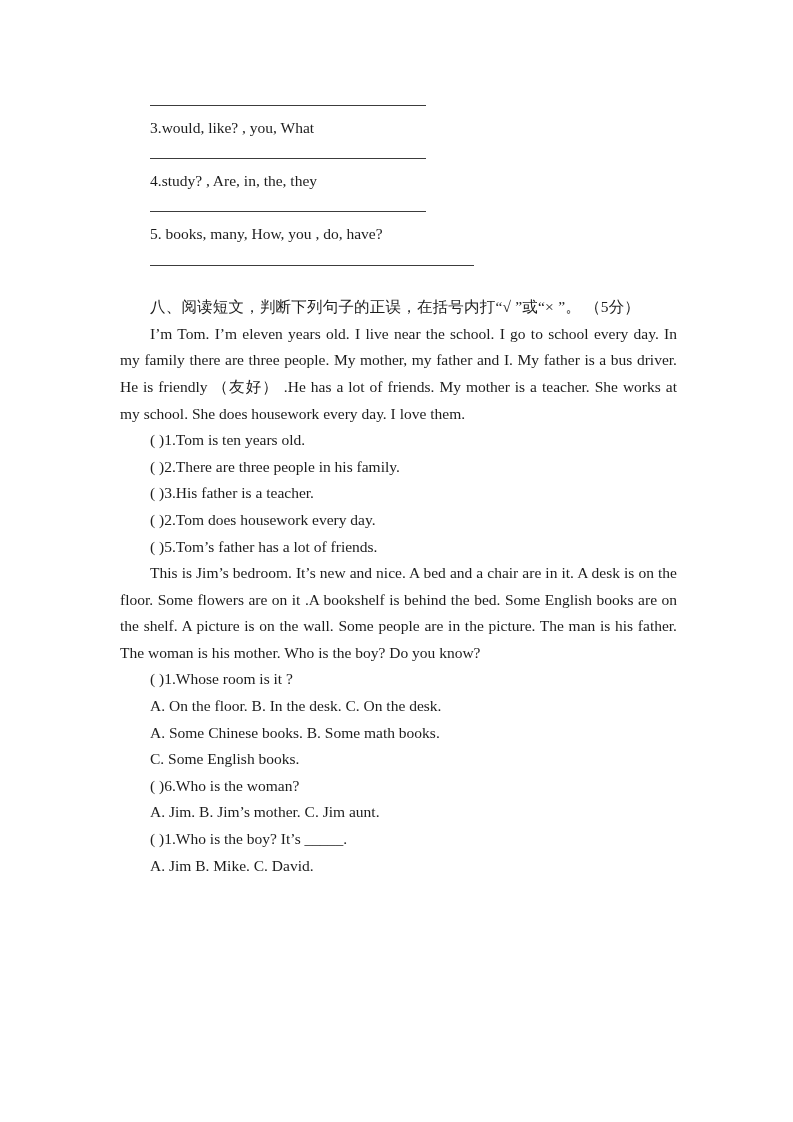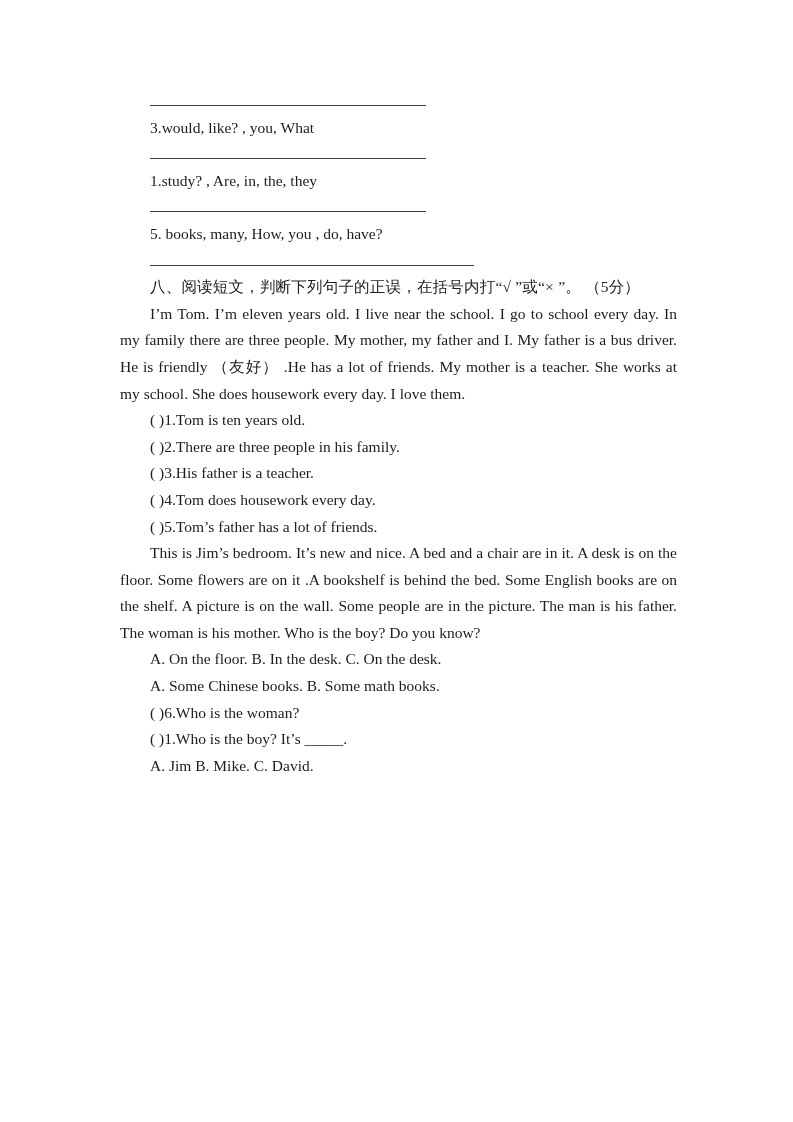--- a/index.html
+++ b/index.html
@@ -26,45 +26,48 @@
     text-indent:30px;
   }
   .blank{
     display:inline-block;
     border-bottom:1.5px solid #3c3c3c;
     height:0.95em;
     vertical-align:baseline;
   }
   .blank.w-short{width:276px;}
   .blank.w-long{width:324px;}
-  .heading{letter-spacing:0.2px;}
+  .heading{letter-spacing:0.2px;margin-top:20px;}
 </style>
 </head>
 <body>
 
 <div class="page">
   <div class="content">
 
     <div class="row indent"><span class="blank w-short"></span></div>
     <div class="row indent">3.would, like? , you, What</div>
     <div class="row indent"><span class="blank w-short"></span></div>
-    <div class="row indent">1.study? , Are, in, the, they</div>
+    <div class="row indent">4.study? , Are, in, the, they</div>
     <div class="row indent"><span class="blank w-short"></span></div>
     <div class="row indent">5. books, many, How, you , do, have?</div>
     <div class="row indent"><span class="blank w-long"></span></div>
 
     <div class="row indent heading">八、阅读短文，判断下列句子的正误，在括号内打“√ ”或“× ”。 （5分）</div>
     <div class="passage">I’m Tom. I’m eleven years old. I live near the school. I go to school every day. In my family there are three people. My mother, my father and I. My father is a bus driver. He is friendly （友好） .He has a lot of friends. My mother is a teacher. She works at my school. She does housework every day. I love them.</div>
     <div class="row indent">( )1.Tom is ten years old.</div>
     <div class="row indent">( )2.There are three people in his family.</div>
     <div class="row indent">( )3.His father is a teacher.</div>
-    <div class="row indent">( )4.Tom does housework every day.</div>
+    <div class="row indent">( )2.Tom does housework every day.</div>
     <div class="row indent">( )5.Tom’s father has a lot of friends.</div>
 
     <div class="passage">This is Jim’s bedroom. It’s new and nice. A bed and a chair are in it. A desk is on the floor. Some flowers are on it .A bookshelf is behind the bed. Some English books are on the shelf. A picture is on the wall. Some people are in the picture. The man is his father. The woman is his mother. Who is the boy? Do you know?</div>
+    <div class="row indent">( )1.Whose room is it ?</div>
     <div class="row indent">A. On the floor. B. In the desk. C. On the desk.</div>
     <div class="row indent">A. Some Chinese books. B. Some math books.</div>
+    <div class="row indent">C. Some English books.</div>
     <div class="row indent">( )6.Who is the woman?</div>
+    <div class="row indent">A. Jim. B. Jim’s mother. C. Jim aunt.</div>
     <div class="row indent">( )1.Who is the boy? It’s _____.</div>
     <div class="row indent">A. Jim B. Mike. C. David.</div>
 
   </div>
 </div>
 
 </body></html>

